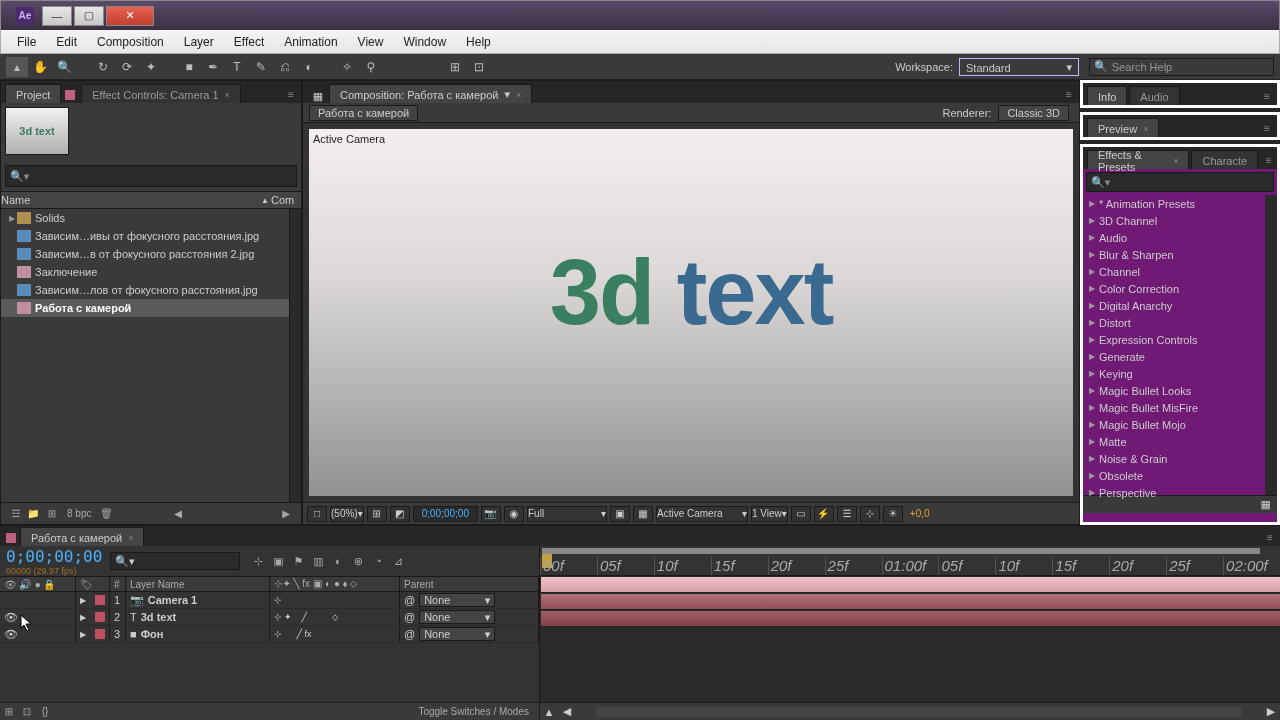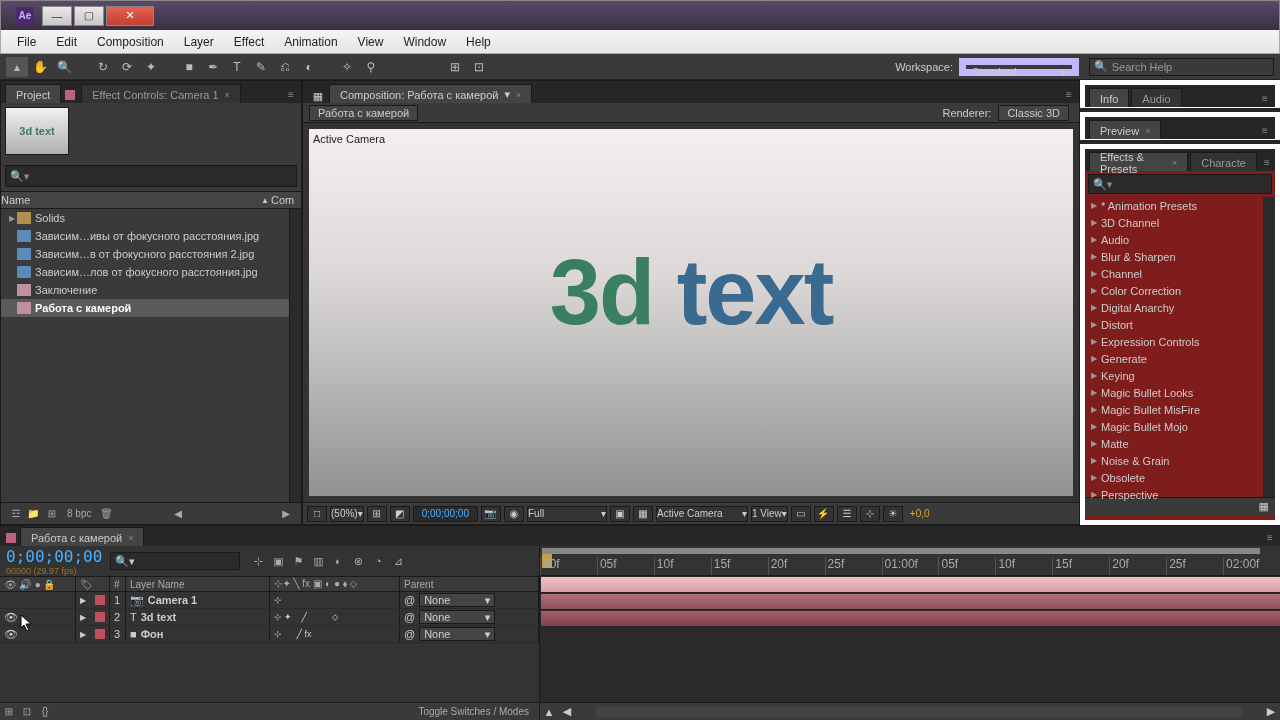--- a/index.html
+++ b/index.html
@@ -17,21 +17,21 @@
 .menubar { height: 24px; background: linear-gradient(#f4f4f4,#e6e6e6); display: flex; align-items: center; padding: 0 6px; border: 1px solid #aaa; border-top: none; color:#222; }
 .menubar span { padding: 2px 10px; font-size: 12px; cursor: default; }
 
 
 .toolbar { height: 26px; background: #3a3a3a; border-bottom: 1px solid #222; display:flex; align-items:center; padding: 0 6px; }
 .tool { width: 22px; height: 20px; margin-right: 2px; display:flex;align-items:center;justify-content:center;color:#bbb;font-size:12px; }
 .tool.sel { background: #555; }
 .tool-spacer { width: 14px; }
 .workspace-area { margin-left: auto; display:flex; align-items:center; }
 .workspace-area .lbl { font-size: 11px; color:#ccc; margin-right:6px; }
-.workspace-sel { width: 120px; height: 18px; background:#3a3a3a;border:7px solid #c4b5fd; padding:1px 6px; font-size:11px;color:#ccc;display:flex;align-items:flex-start;justify-content:space-between; }
+.workspace-sel { width: 120px; height: 18px; background:#3a3a3a;border:1px solid #c4b5fd; padding:1px 6px; font-size:11px;color:#ccc;display:flex;align-items:flex-end;justify-content:space-between; }
 .search-help { width: 185px; height: 18px; background:#3a3a3a; border:1px solid #1a1a1a; margin-left: 10px; display:flex;align-items:center;padding:0 4px;color:#999; }
 
 
 .main-row { height: 445px; display: flex; background:#262626; }
 .panel { background:#333; border:1px solid #1a1a1a; display:flex; flex-direction:column; }
 .panel-tabs { height: 22px; display:flex; align-items:flex-end; background:#262626; padding-left:4px; }
 .tab { height:19px; padding:2px 10px 1px; background:#444; border:1px solid #1a1a1a; border-bottom:none; margin-right:2px; font-size:11px;color:#ccc;display:flex;align-items:center; }
 .tab.inactive { background:#333;color:#999; }
 .tab .x { margin-left:6px;font-size:9px;color:#888; }
 .panel-opts { margin-left:auto; width:20px; height:18px; display:flex;align-items:center;justify-content:center;color:#888;font-size:10px; }
@@ -71,21 +71,21 @@
 .text3d { position:absolute;top:50%;left:50%;transform:translate(-50%,-70%);font-size:92px;font-weight:800;letter-spacing:-2px; }
 .text3d .p1 { color:#3a8060; }
 .text3d .p2 { color:#3a6a90; }
 .viewer-footer { height:22px;background:#3a3a3a;border-top:1px solid #1a1a1a;display:flex;align-items:center;padding:0 4px;font-size:10px;color:#ccc; }
 .vf-item { height:16px;padding:0 0;background:#333;border:1px solid #1a1a1a;margin-right:3px;display:flex;align-items:center; }
 .vf-item.time { background:#2a2a2a;color:#4ab0ff;padding:0 8px; }
 .vf-item.ic { width:20px;padding:0;justify-content:center;font-size:10px; }
 
 
 .right-col { width: 200px; display:flex;flex-direction:column; }
-.mini-panel { border:5px solid #ffffff;background:#7f1d1d; }
+.mini-panel { border:3px solid #ffffff;background:#701a75; }
 .mini-panel .panel-tabs { background:#262626; }
 .ep-search { height:20px;margin:3px;background:#2a2a2a;border:1px solid #1a1a1a;display:flex;align-items:center;padding:0 4px;color:#888; }
 .ep-list { max-height: 300px; }
 .ep-item { height:17px;display:flex;align-items:center;padding:0 6px;font-size:11px;color:#ccc; }
 .ep-item .tw { width:10px;font-size:8px;color:#999; }
 .ep-scroll { position:absolute;right:0;top:0;width:12px;height:100%;background:#2a2a2a; }
 
 
 .timeline { height: 195px; background:#333;border-top:1px solid #1a1a1a;display:flex;flex-direction:column; }
 .tl-tabs { height:20px;background:#262626;display:flex;align-items:flex-end;padding-left:6px; }
@@ -102,21 +102,21 @@
 .tl-layers { flex:1; }
 .tl-layer { height:17px;display:flex;align-items:center;font-size:11px;color:#ccc;border-bottom:1px solid #2a2a2a; }
 .tl-layer .seg { border-right:1px solid #1a1a1a;height:100%;display:flex;align-items:center;padding:0 4px; }
 .tl-layer .swatch { width:10px;height:10px;background:#c05060; }
 .tl-layer .num { width:14px;text-align:right; }
 .tl-layer .name { font-weight:bold; }
 .tl-layer .parent-sel { background:#444;border:1px solid #1a1a1a;padding:0 4px;height:14px;width:76px;display:flex;align-items:center;justify-content:space-between; }
 .tl-footer { height:18px;background:#3a3a3a;border-top:1px solid #1a1a1a;display:flex;align-items:center;font-size:10px;color:#aaa; }
 .tl-right { flex:1;display:flex;flex-direction:column; }
 .tl-ruler { height:30px;position:relative;background:#333;border-bottom:1px solid #1a1a1a; }
-.tl-ruler-marks { position:absolute;bottom:0;left:0;right:0;height:18px;display:flex;font-size:12px;color:#aaa; }
+.tl-ruler-marks { position:absolute;bottom:0;left:0;right:0;height:18px;display:flex;font-size:15px;color:#aaa;font-style:italic; }
 .tl-ruler-marks .m { flex:1;border-left:1px solid #555;padding-left:2px; }
 .tl-work { position:absolute;top:2px;left:2px;right:20px;height:6px;background:#888; }
 .tl-playhead { position:absolute;top:8px;left:2px;width:10px;height:14px;background:#c0a040; }
 .tl-tracks { flex:1;position:relative;background:#2a2a2a; }
 .track { height:17px;border-bottom:1px solid #222;position:relative; }
 .bar { position:absolute;top:1px;left:1px;right:0;height:15px; }
 .bar.cam { background:linear-gradient(#f0c0c8,#d8a0a8); }
 .bar.txt { background:linear-gradient(#b07078,#905058); }
 .bar.bg { background:linear-gradient(#a06068,#804048); }
 .tl-right-footer { height:18px;background:#3a3a3a;border-top:1px solid #1a1a1a;display:flex;align-items:center; }
@@ -215,27 +215,27 @@
             <span class="icon img"></span>
             <span>Зависим…ивы от фокусного расстояния.jpg</span>
           </div>
         <div class="proj-item">
             <span class="twisty"></span>
             <span class="icon img"></span>
             <span>Зависим…в от фокусного расстояния 2.jpg</span>
           </div>
         <div class="proj-item">
             <span class="twisty"></span>
+            <span class="icon comp"></span>
+            <span>Заключение</span>
+          </div>
+        <div class="proj-item">
+            <span class="twisty"></span>
             <span class="icon img"></span>
             <span>Зависим…лов от фокусного расстояния.jpg</span>
-          </div>
-        <div class="proj-item">
-            <span class="twisty"></span>
-            <span class="icon comp"></span>
-            <span>Заключение</span>
           </div>
         <div class="proj-item sel">
             <span class="twisty"></span>
             <span class="icon comp"></span>
             <span>Работа с камерой</span>
           </div>
         <div class="proj-scroll"></div>
       </div>
       <div class="proj-footer">
         <span class="ic">☲</span>

